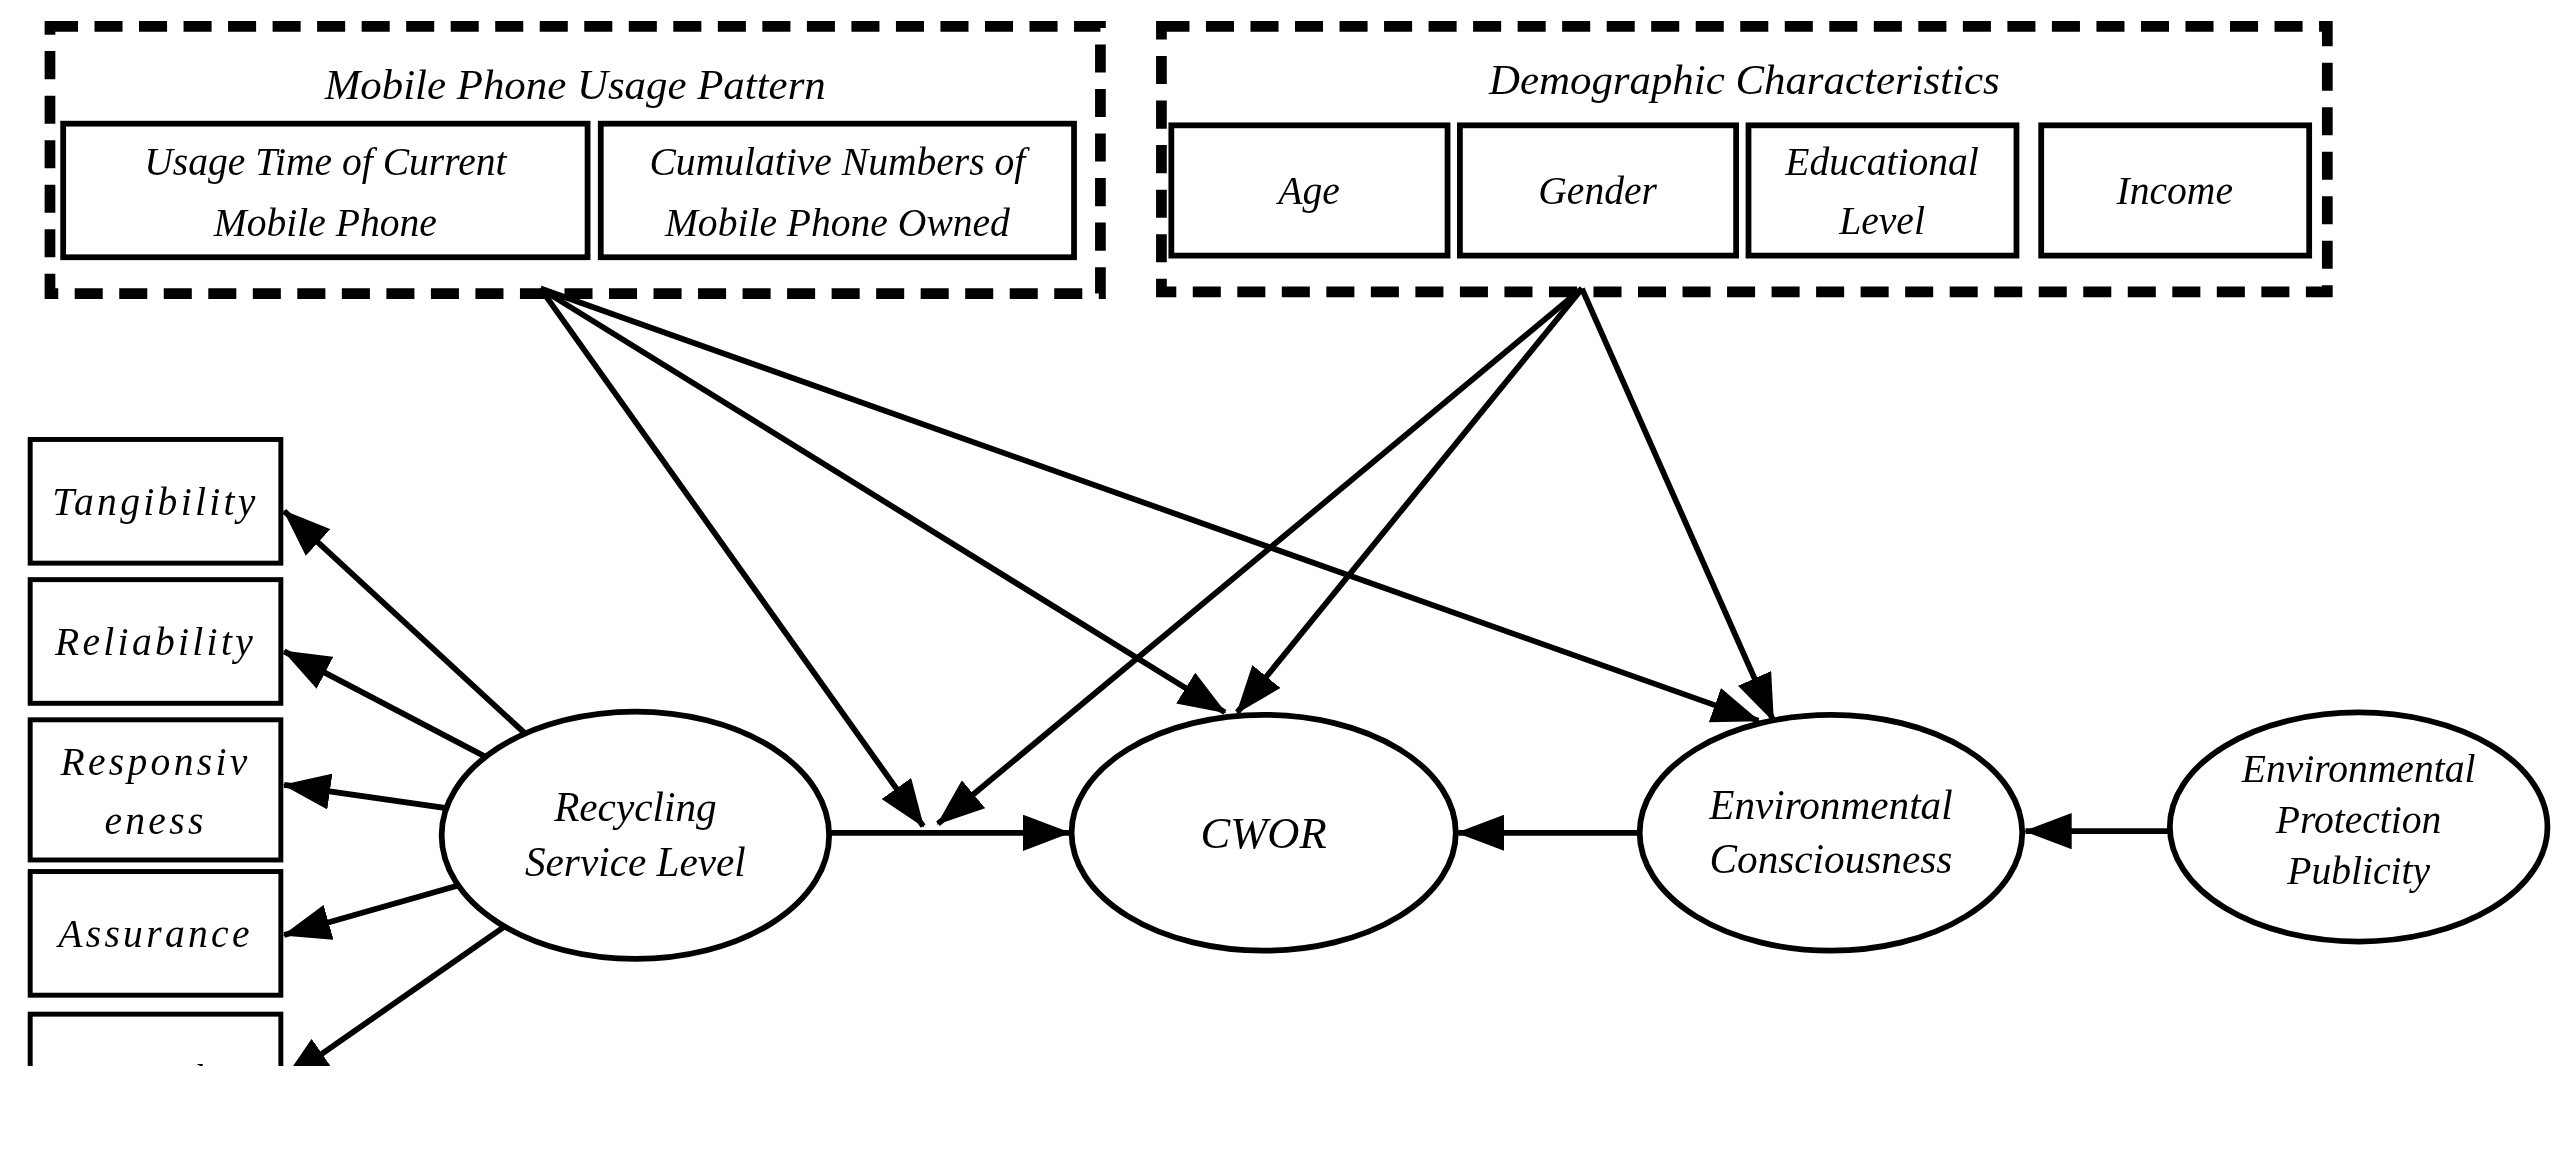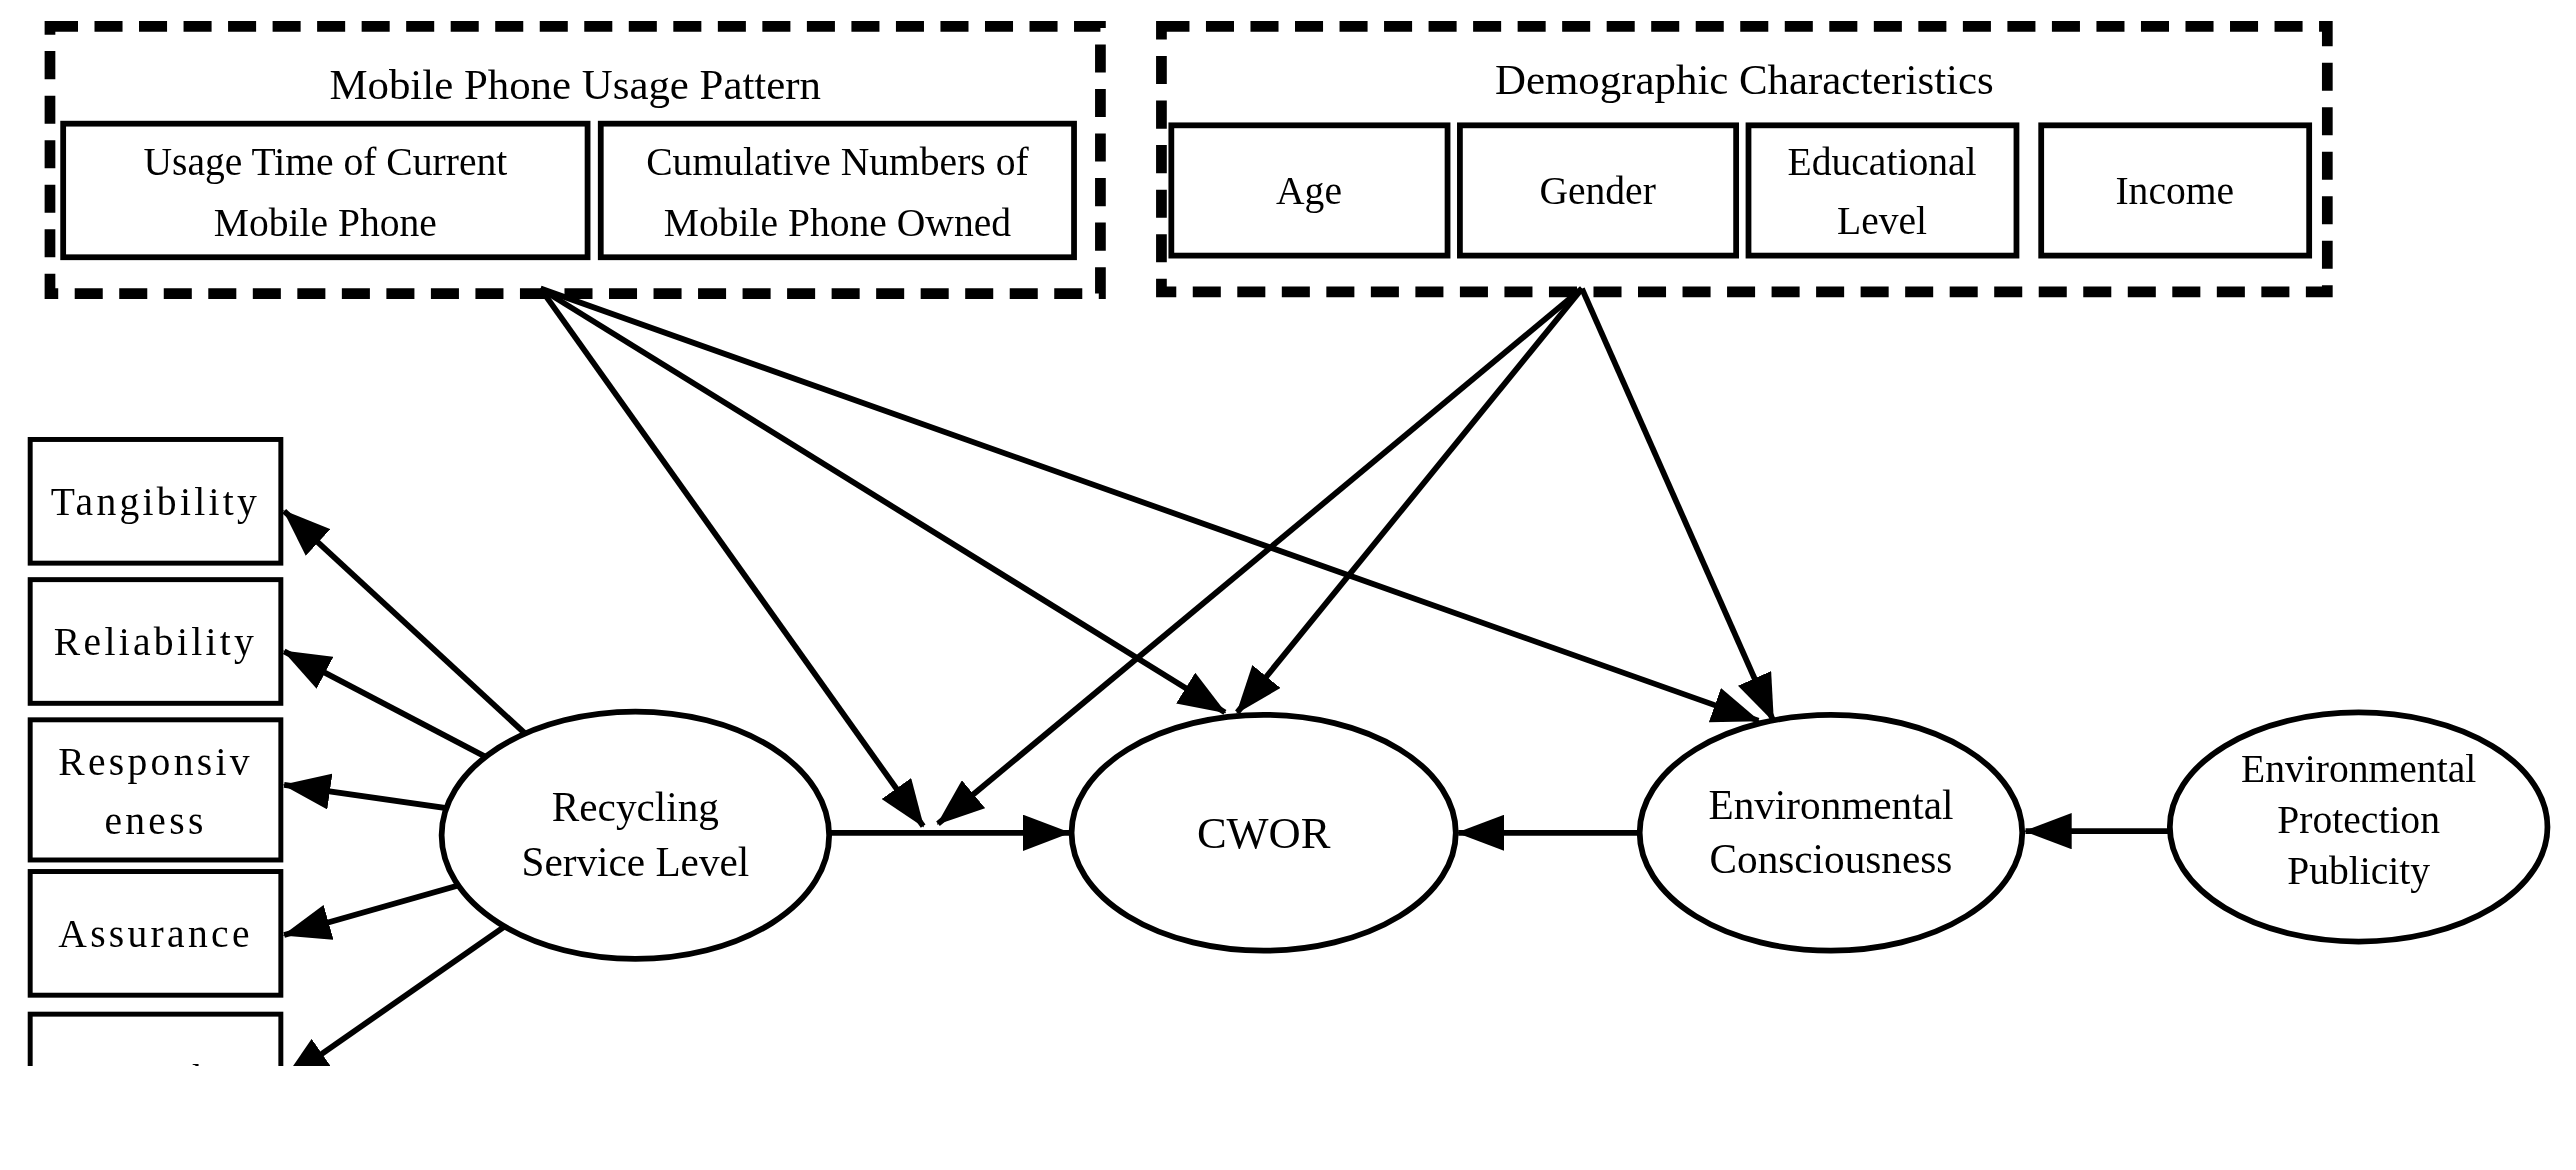--- a/index.html
+++ b/index.html
@@ -5,20 +5,21 @@
   html, body {
     margin: 0;
     padding: 0;
     background: #ffffff;
   }
   .diagram-wrap {
     width: 2576px;
     height: 1066px;
     background: #ffffff;
     position: relative;
+    font-style: italic;
   }
   svg {
     display: block;
     font-family: "Liberation Serif", "DejaVu Serif", serif;
     fill: #000000;
   }
   .construct-label { font-size: 50px; }
   .cwor-label { font-size: 54px; }
   .epp-label { font-size: 48px; }
   .group-title { font-size: 52px; }

